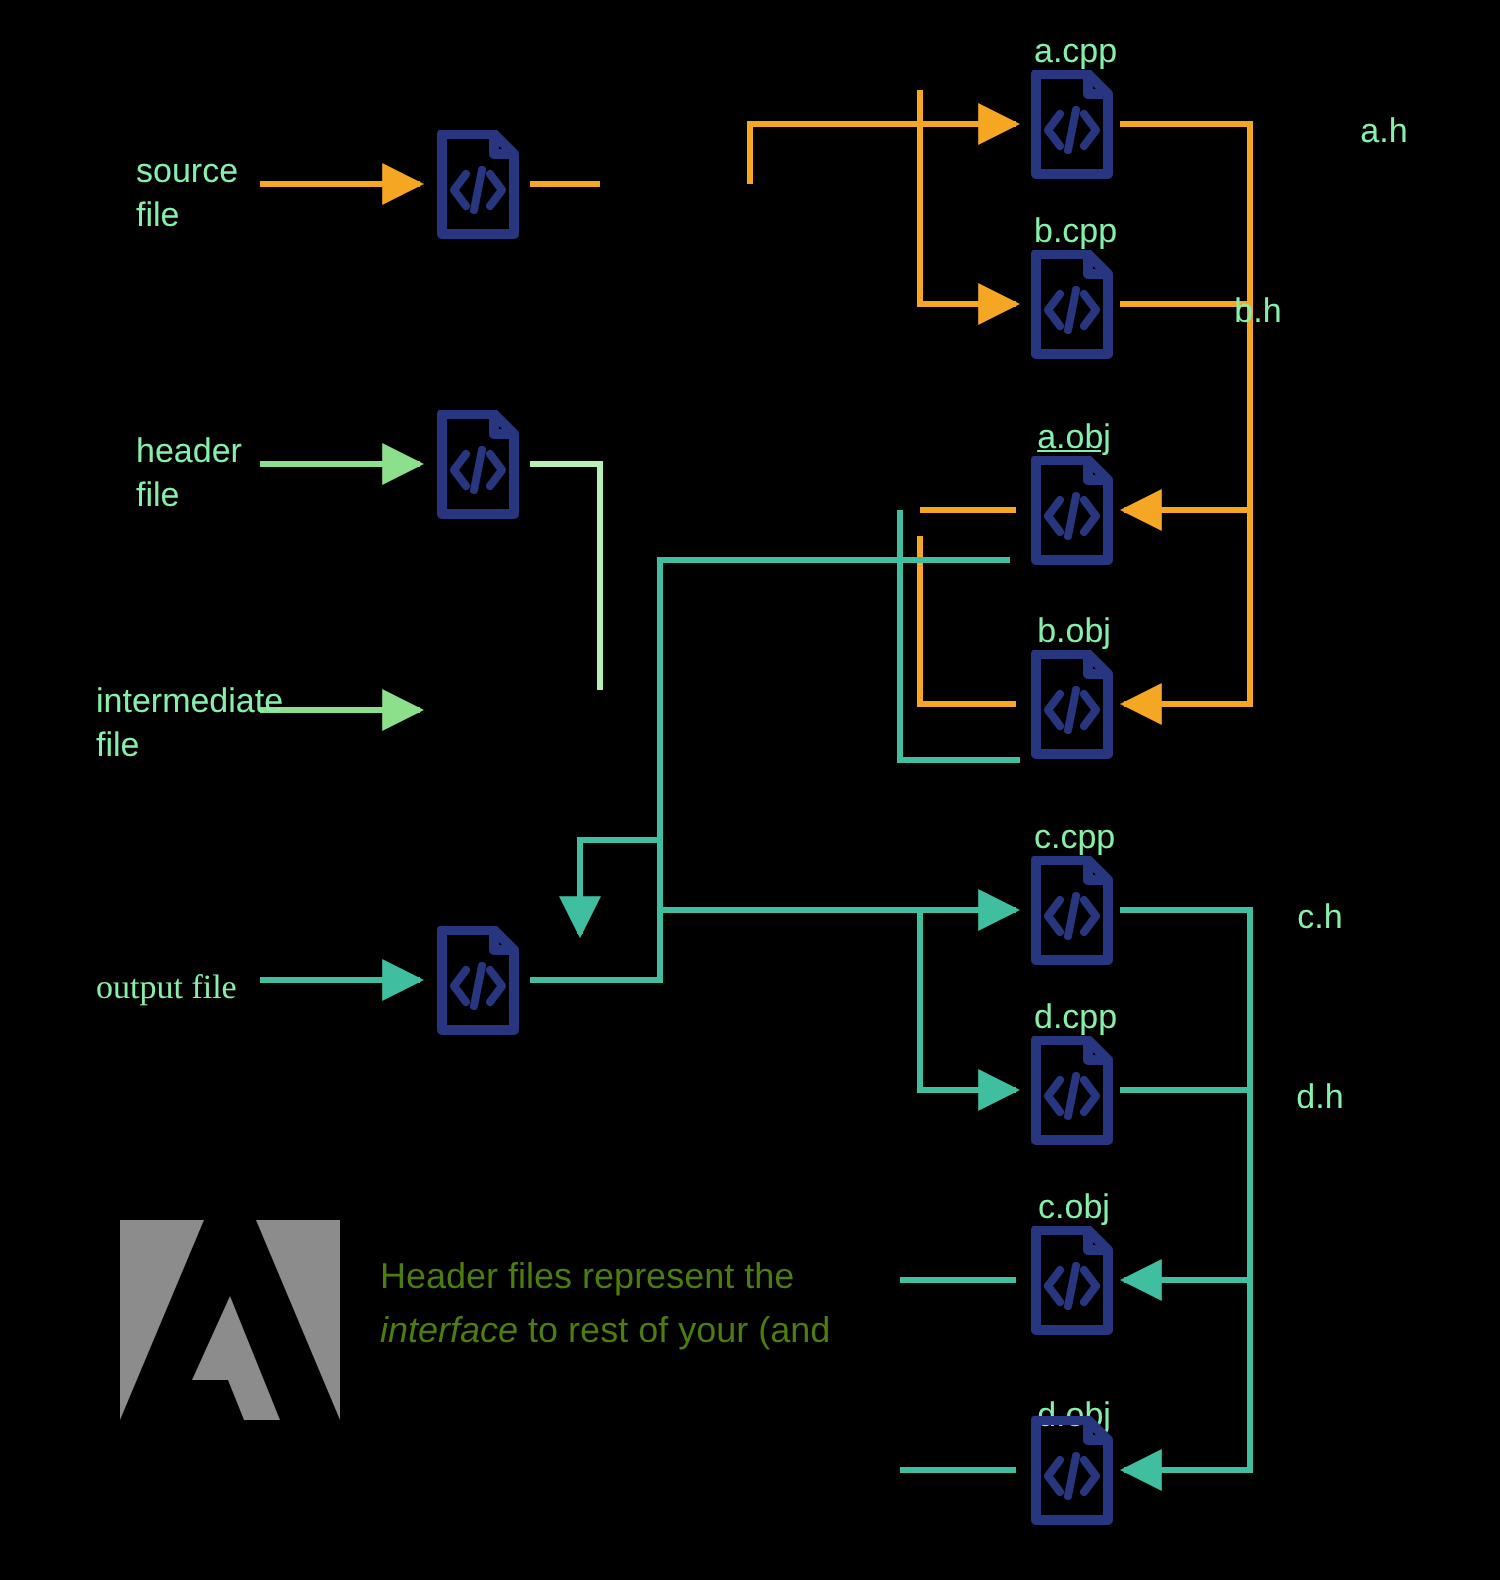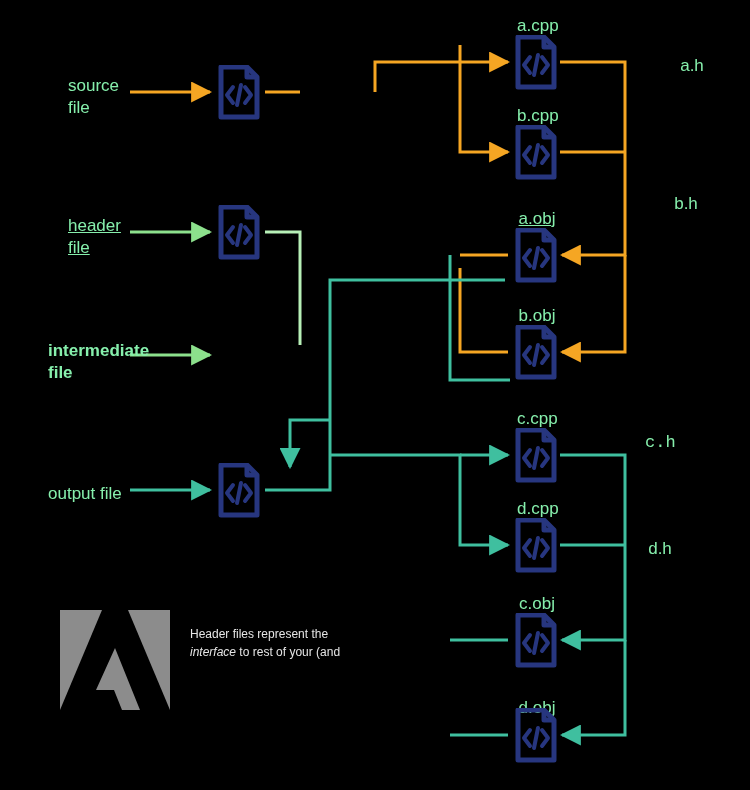--- a/index.html
+++ b/index.html
@@ -1,20 +1,20 @@
 <!DOCTYPE html>
 <html><head>
 <meta charset="utf-8">
 <style>
   * { margin: 0; padding: 0; box-sizing: border-box; }
   body { width: 750px; height: 790px; background: #000; position: relative; font-family: Arial, sans-serif; overflow: hidden; }
   .stage { position: absolute; inset: 0; }
   .label { position: absolute; color: #86efac; font-size: 17px; line-height: 1.3; }
   .label.center { text-align: center; }
-  .caption { position: absolute; color: #e5e5e5; font-size: 12px; line-height: 1.5; }
+  .caption { position: absolute; color: #4d7c0f; font-size: 18px; line-height: 1.5; }
   svg.lines { position: absolute; inset: 0; width: 750px; height: 790px; pointer-events: none; }
   .code-icon { position: absolute; width: 48px; height: 56px; }
   .code-icon svg { width: 48px; height: 56px; display: block; }
   .binary-icon { position: absolute; width: 50px; height: 56px; }
   .logo { position: absolute; }
   
 </style>
 </head>
 <body>
 
@@ -65,35 +65,35 @@
   <path d="M560 455 L625 455 L625 640 L562 640" stroke="#3fbf9f" stroke-width="3" fill="none" marker-end="url(#arr-teal)"></path>
   <path d="M560 545 L625 545" stroke="#3fbf9f" stroke-width="3" fill="none"></path>
   <path d="M625 640 L625 735 L562 735" stroke="#3fbf9f" stroke-width="3" fill="none" marker-end="url(#arr-teal)"></path>
 
   <path d="M450 640 L508 640" stroke="#3fbf9f" stroke-width="3" fill="none"></path>
   <path d="M450 735 L508 735" stroke="#3fbf9f" stroke-width="3" fill="none"></path>
 </svg>
 
 <div class="label" style="left:68px; top:75px;"><span style="white-space:pre-line;">source
 file</span></div>
-<div class="label" style="left:68px; top:215px;"><span style="white-space:pre-line;text-decoration:underline;">header
+<div class="label" style="left:68px; top:215px;"><span style="white-space:pre-line;">header
 file</span></div>
-<div class="label" style="left:48px; top:340px;"><span style="white-space:pre-line;font-weight:bold;">intermediate
+<div class="label" style="left:48px; top:340px;"><span style="white-space:pre-line;">intermediate
 file</span></div>
-<div class="label" style="left:48px; top:483px;"><span>output file</span></div>
+<div class="label" style="left:48px; top:483px;font-family:Liberation Serif, serif;"><span>output file</span></div>
 
 <div class="label center" style="left:517px; top:15px; width:40px;"><span>a.cpp</span></div>
 <div class="label center" style="left:645px; top:55px; width:30px;margin-left:32px;"><span>a.h</span></div>
 <div class="label center" style="left:517px; top:105px; width:40px;"><span>b.cpp</span></div>
-<div class="label center" style="left:671px; top:145px; width:30px;margin-top:48px;"><span>b.h</span></div>
+<div class="label center" style="left:614px; top:145px; width:30px;"><span>b.h</span></div>
 <div class="label center" style="left:517px; top:208px; width:40px;text-decoration:underline;"><span>a.obj</span></div>
 <div class="label center" style="left:517px; top:305px; width:40px;"><span>b.obj</span></div>
 
 <div class="label center" style="left:517px; top:408px; width:40px;"><span>c.cpp</span></div>
-<div class="label center" style="left:645px; top:432px; width:30px;font-family:Liberation Mono, monospace;"><span>c.h</span></div>
+<div class="label center" style="left:645px; top:448px; width:30px;"><span>c.h</span></div>
 <div class="label center" style="left:517px; top:498px; width:40px;"><span>d.cpp</span></div>
 <div class="label center" style="left:645px; top:538px; width:30px;"><span>d.h</span></div>
 <div class="label center" style="left:517px; top:593px; width:40px;"><span>c.obj</span></div>
 <div class="label center" style="left:517px; top:697px; width:40px;"><span>d.obj</span></div>
 
 <div class="code-icon" style="left:215px; top:65px;">
   <svg viewBox="0 0 48 56">
         <path d="M6 2 H32 L42 12 V52 H6 Z" fill="none" stroke="#27367f" stroke-width="5" stroke-linejoin="round"></path>
         <path d="M32 2 V12 H42" fill="none" stroke="#27367f" stroke-width="5" stroke-linejoin="round"></path>
         <path d="M18 22 L12 30 L18 38 M30 22 L36 30 L30 38 M26 20 L22 40" fill="none" stroke="#27367f" stroke-width="4" stroke-linecap="round" stroke-linejoin="round"></path>

